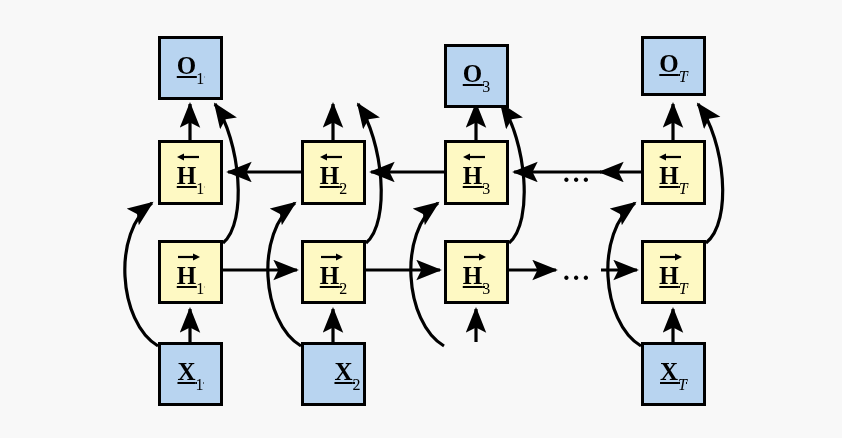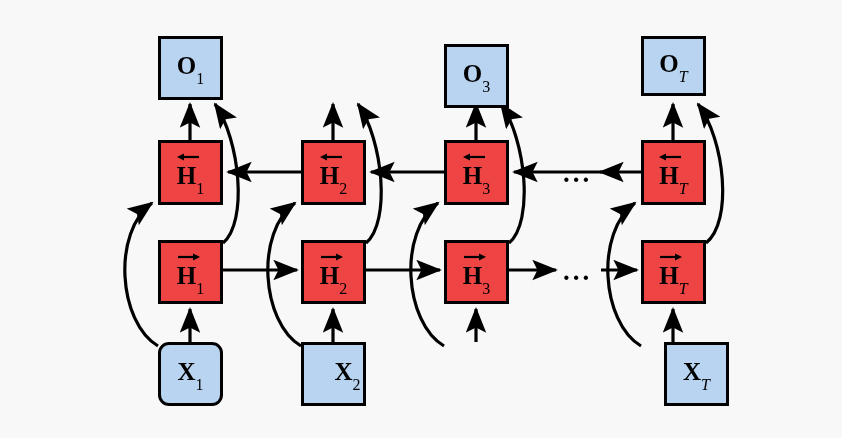--- a/index.html
+++ b/index.html
@@ -23,38 +23,39 @@
     position: absolute;
     left: 0;
     top: 0;
     width: 842px;
     height: 438px;
   }
   .node {
     position: absolute;
     box-sizing: border-box;
     border: 3px solid #000;
-    background: #ef4444;
+    background: #fef9c3;
     display: flex;
     align-items: center;
     justify-content: center;
     z-index: 5;
   }
   .node.io {
     background: #b8d4f0;
   }
   .lbl {
     font-family: "Liberation Serif", "DejaVu Serif", serif;
     font-size: 25px;
     font-weight: bold;
     color: #000;
     line-height: 1;
     white-space: nowrap;
     position: relative;
     display: inline-block;
+    text-decoration: underline;
   }
   .lbl .sub {
     font-size: 16px;
     font-weight: normal;
     vertical-align: sub;
     position: relative;
     top: 4px;
     left: 0px;
   }
   .lbl .sub.ital {
@@ -151,21 +152,21 @@
   </div>
   <div class="node" style="left:158px; top:240px; width:65px; height:64px;">
     <span class="hwrap">
       <svg class="over" viewBox="0 0 23 11">
         <line x1="1" y1="5" x2="19" y2="5" stroke="#000" stroke-width="2.2"></line>
         <path d="M23,5 L16,1.4 L16,8.6 z" fill="#000"></path>
       </svg>
       <span class="lbl"><span>H</span><span class="sub">1</span></span>
     </span>
   </div>
-  <div class="node io" style="left:158px; top:342px; width:65px; height:64px;border-radius:11px;">
+  <div class="node io" style="left:158px; top:342px; width:65px; height:64px;">
     <span class="lbl"><span>X</span><span class="sub">1</span></span>
   </div>
 
   <div class="node" style="left:301px; top:140px; width:65px; height:65px;">
     <span class="hwrap">
       <svg class="over" viewBox="0 0 23 11">
         <line x1="22" y1="5" x2="4" y2="5" stroke="#000" stroke-width="2.2"></line>
         <path d="M0,5 L7,1.4 L7,8.6 z" fill="#000"></path>
       </svg>
       <span class="lbl"><span>H</span><span class="sub">2</span></span>
@@ -220,17 +221,17 @@
   </div>
   <div class="node" style="left:641px; top:240px; width:65px; height:64px;">
     <span class="hwrap">
       <svg class="over" viewBox="0 0 23 11">
         <line x1="1" y1="5" x2="19" y2="5" stroke="#000" stroke-width="2.2"></line>
         <path d="M23,5 L16,1.4 L16,8.6 z" fill="#000"></path>
       </svg>
       <span class="lbl"><span>H</span><span class="sub ital">T</span></span>
     </span>
   </div>
-  <div class="node io" style="left:641px; top:342px; width:65px; height:64px;margin-left:23px;">
+  <div class="node io" style="left:641px; top:342px; width:65px; height:64px;">
     <span class="lbl"><span>X</span><span class="sub ital">T</span></span>
   </div>
 
 </div>
 
 </body></html>

